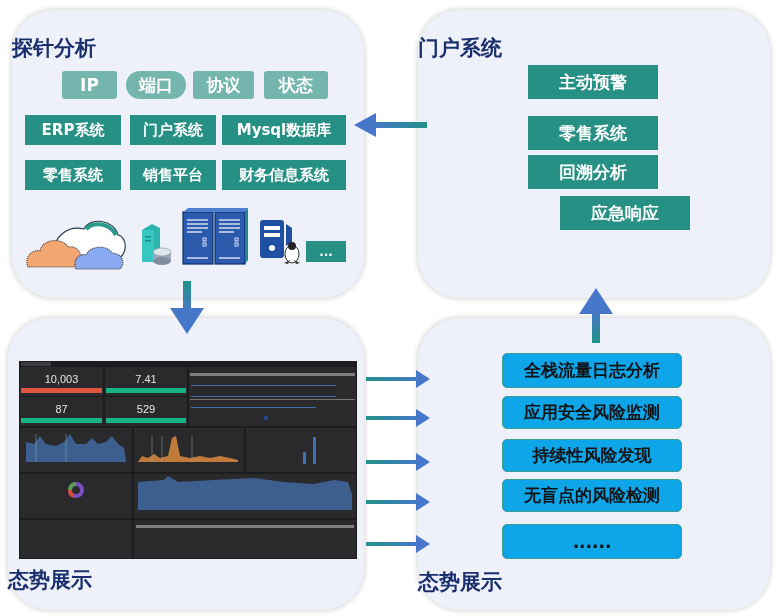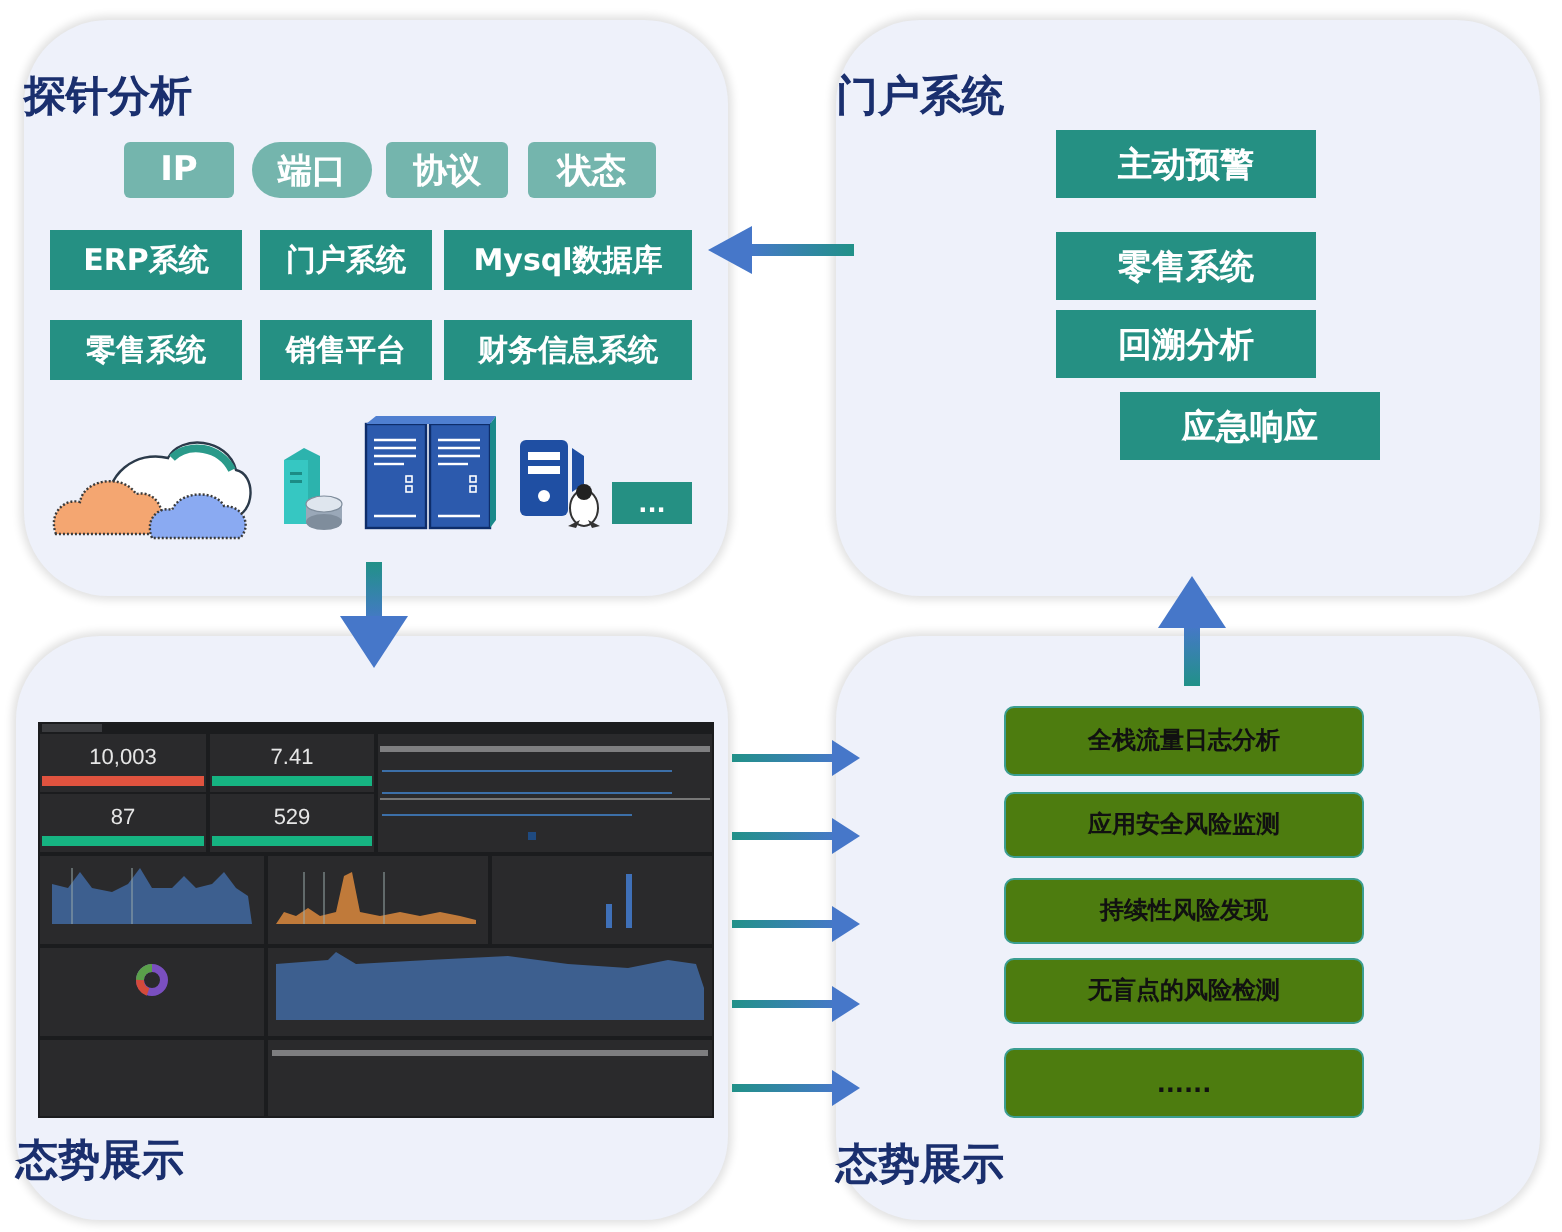--- a/index.html
+++ b/index.html
@@ -17,22 +17,22 @@
     font-weight: bold; font-size: 21px; color: #1a2f6e;
   }
   .tag {
     position: absolute; background: #279186; color: #fff; font-weight: bold;
     font-size: 15px; display: flex; align-items: center; justify-content: center;
     white-space: nowrap;
   }
   .tag.light { background: #74b5ad; border-radius: 3px; font-size: 17px; }
   .tag.green { background: #259083; }
   .tag.cyan {
-    background: #4d7c0f; color: #111; border: 1.5px solid #3b9e91; border-radius: 5px;
-    font-size: 12px;
+    background: #0ea5e9; color: #111; border: 1.5px solid #3b9e91; border-radius: 5px;
+    font-size: 17px;
   }
   .tag.rounded { border-radius: 3px; }
   .arrow-h { position: absolute; height: 6px; background: linear-gradient(90deg, #219188, #4678c8); }
   .arrow-head-r {
     position: absolute; width: 0; height: 0;
     border-top: 9px solid transparent; border-bottom: 9px solid transparent;
     border-left: 14px solid #4677c9;
   }
   .arrow-head-l {
     position: absolute; width: 0; height: 0;

